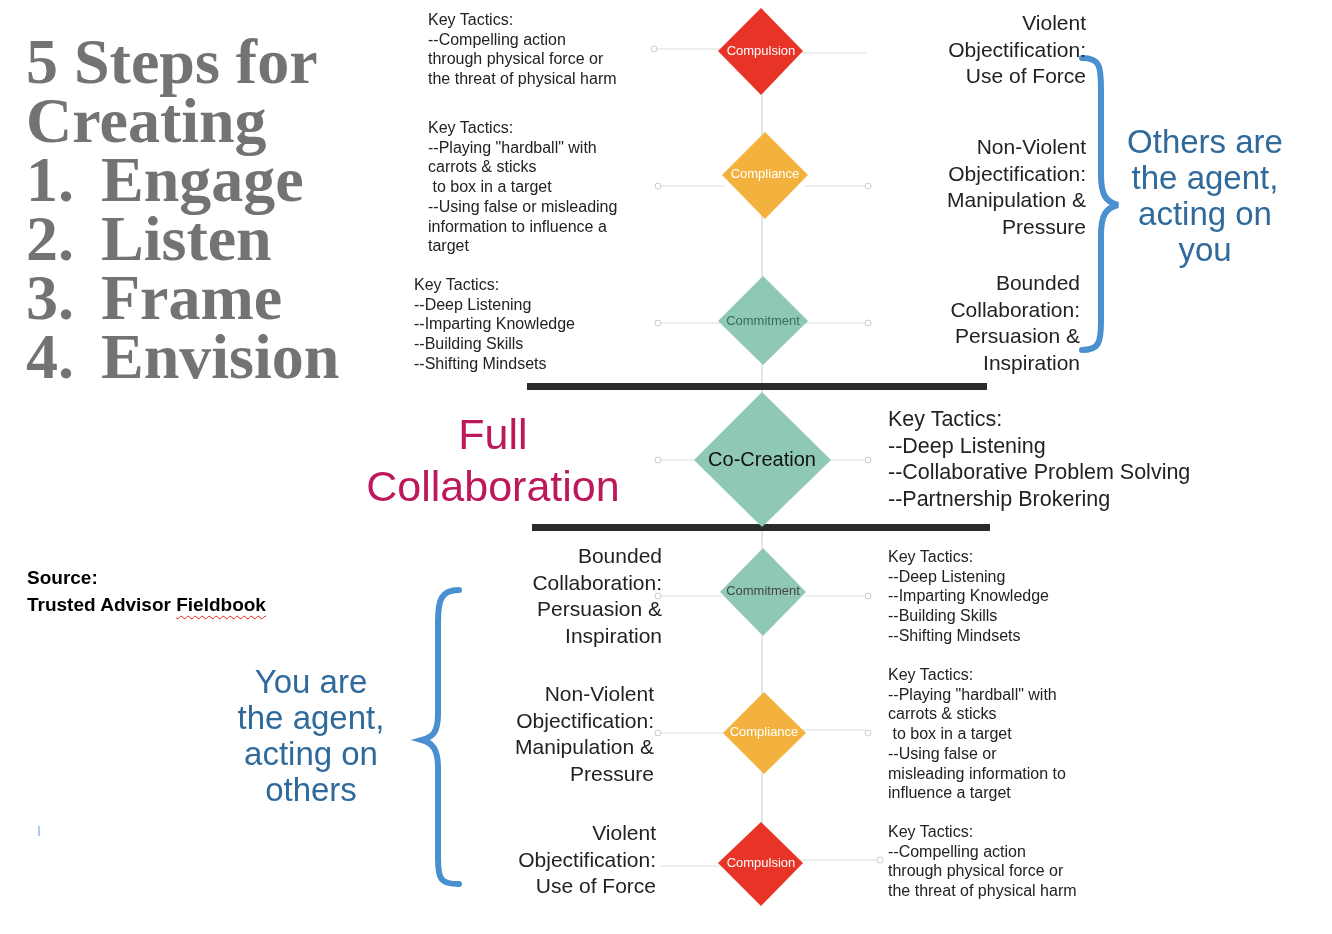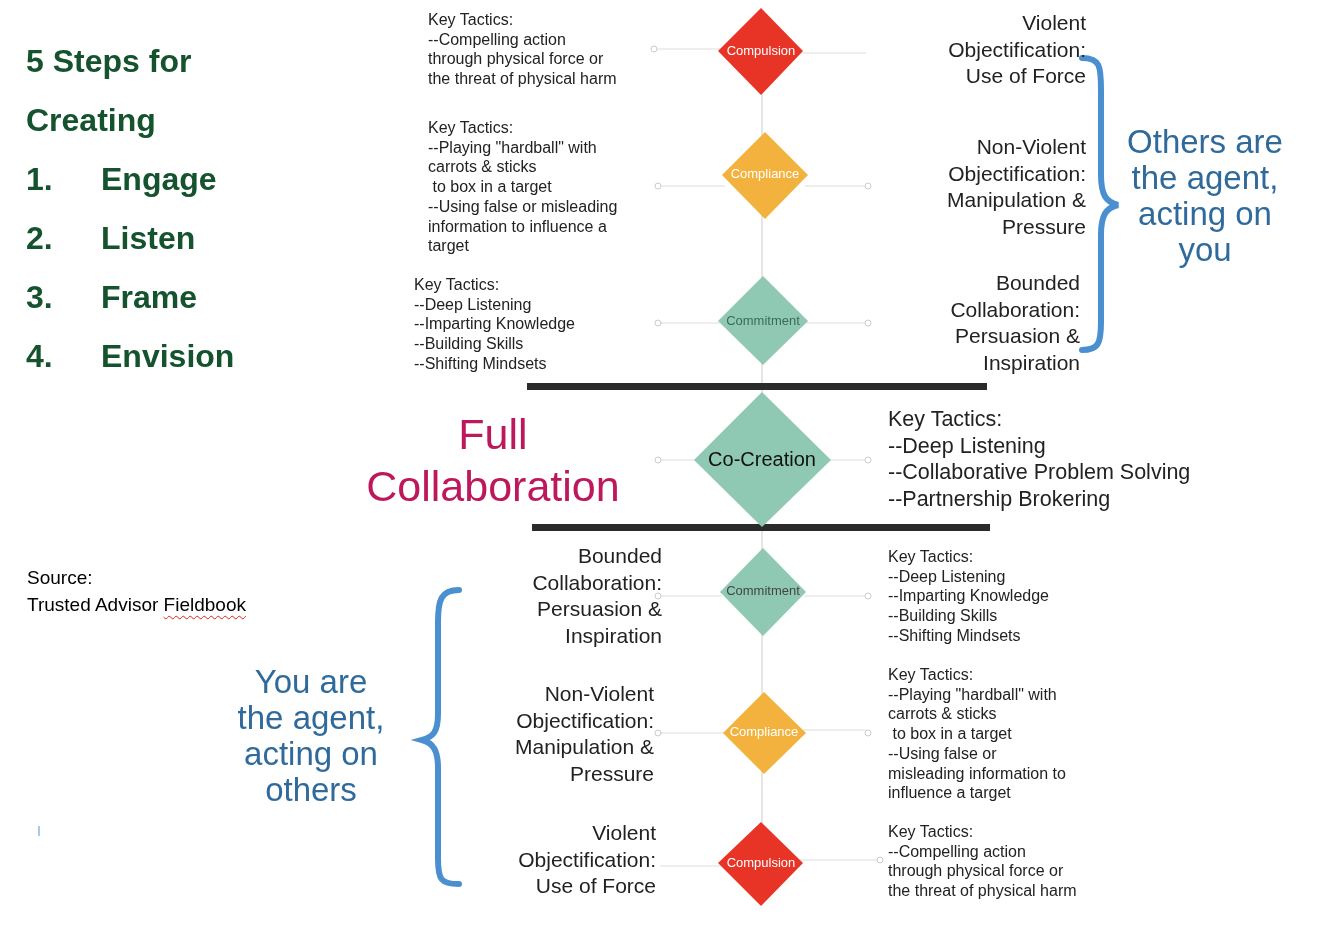--- a/index.html
+++ b/index.html
@@ -1,23 +1,23 @@
 <!DOCTYPE html>
 <html><head>
 <meta charset="utf-8">
 <style>
   html, body { margin: 0; padding: 0; background: #ffffff; }
   body { width: 1332px; height: 934px; position: relative; overflow: hidden;
          font-family: "Liberation Sans", sans-serif; color: #222; }
   .abs { position: absolute; }
-  #steps { left: 26px; top: 32px; font-weight: bold; font-size: 32px; line-height: 59px; color: #14532d; }
+  #steps { left: 26px; top: 32px; font-weight: bold; font-size: 64px; line-height: 59px; color: #737373; font-family: Liberation Serif, serif; }
   #steps .title-line { display: block; white-space: nowrap; }
   #steps .step { display: block; white-space: nowrap; }
   #steps .num { display: inline-block; width: 75px; }
-  #source { left: 27px; top: 564px; font-weight: normal; font-size: 19px; line-height: 27px; color: #000; }
+  #source { left: 27px; top: 564px; font-weight: bold; font-size: 19px; line-height: 27px; color: #000; }
   .squiggle { text-decoration: underline wavy #e02020; text-decoration-thickness: 1px; text-underline-offset: 4px; }
   .tactics { font-size: 16px; line-height: 19.7px; color: #222; white-space: pre; }
   .level-label { font-size: 21px; line-height: 26.5px; color: #222; text-align: right; white-space: pre; }
   .agent-text { font-size: 33px; line-height: 36px; color: #2f6a9b; text-align: center; white-space: pre; }
   #full-collab { left: 358px; top: 408px; width: 270px; font-size: 43px; line-height: 52px; text-align: center; color: #be185d; }
   #cocreation-tactics { left: 888px; top: 406px; font-size: 21.5px; line-height: 26.5px; color: #222; white-space: pre; }
   .diamond-label { font-size: 13px; text-anchor: middle; dominant-baseline: middle; font-family: "Liberation Sans", sans-serif; }
   .cursor-mark { left: 38px; top: 826px; width: 2px; height: 10px; background: #a9c9ee; }
 </style>
 </head>

